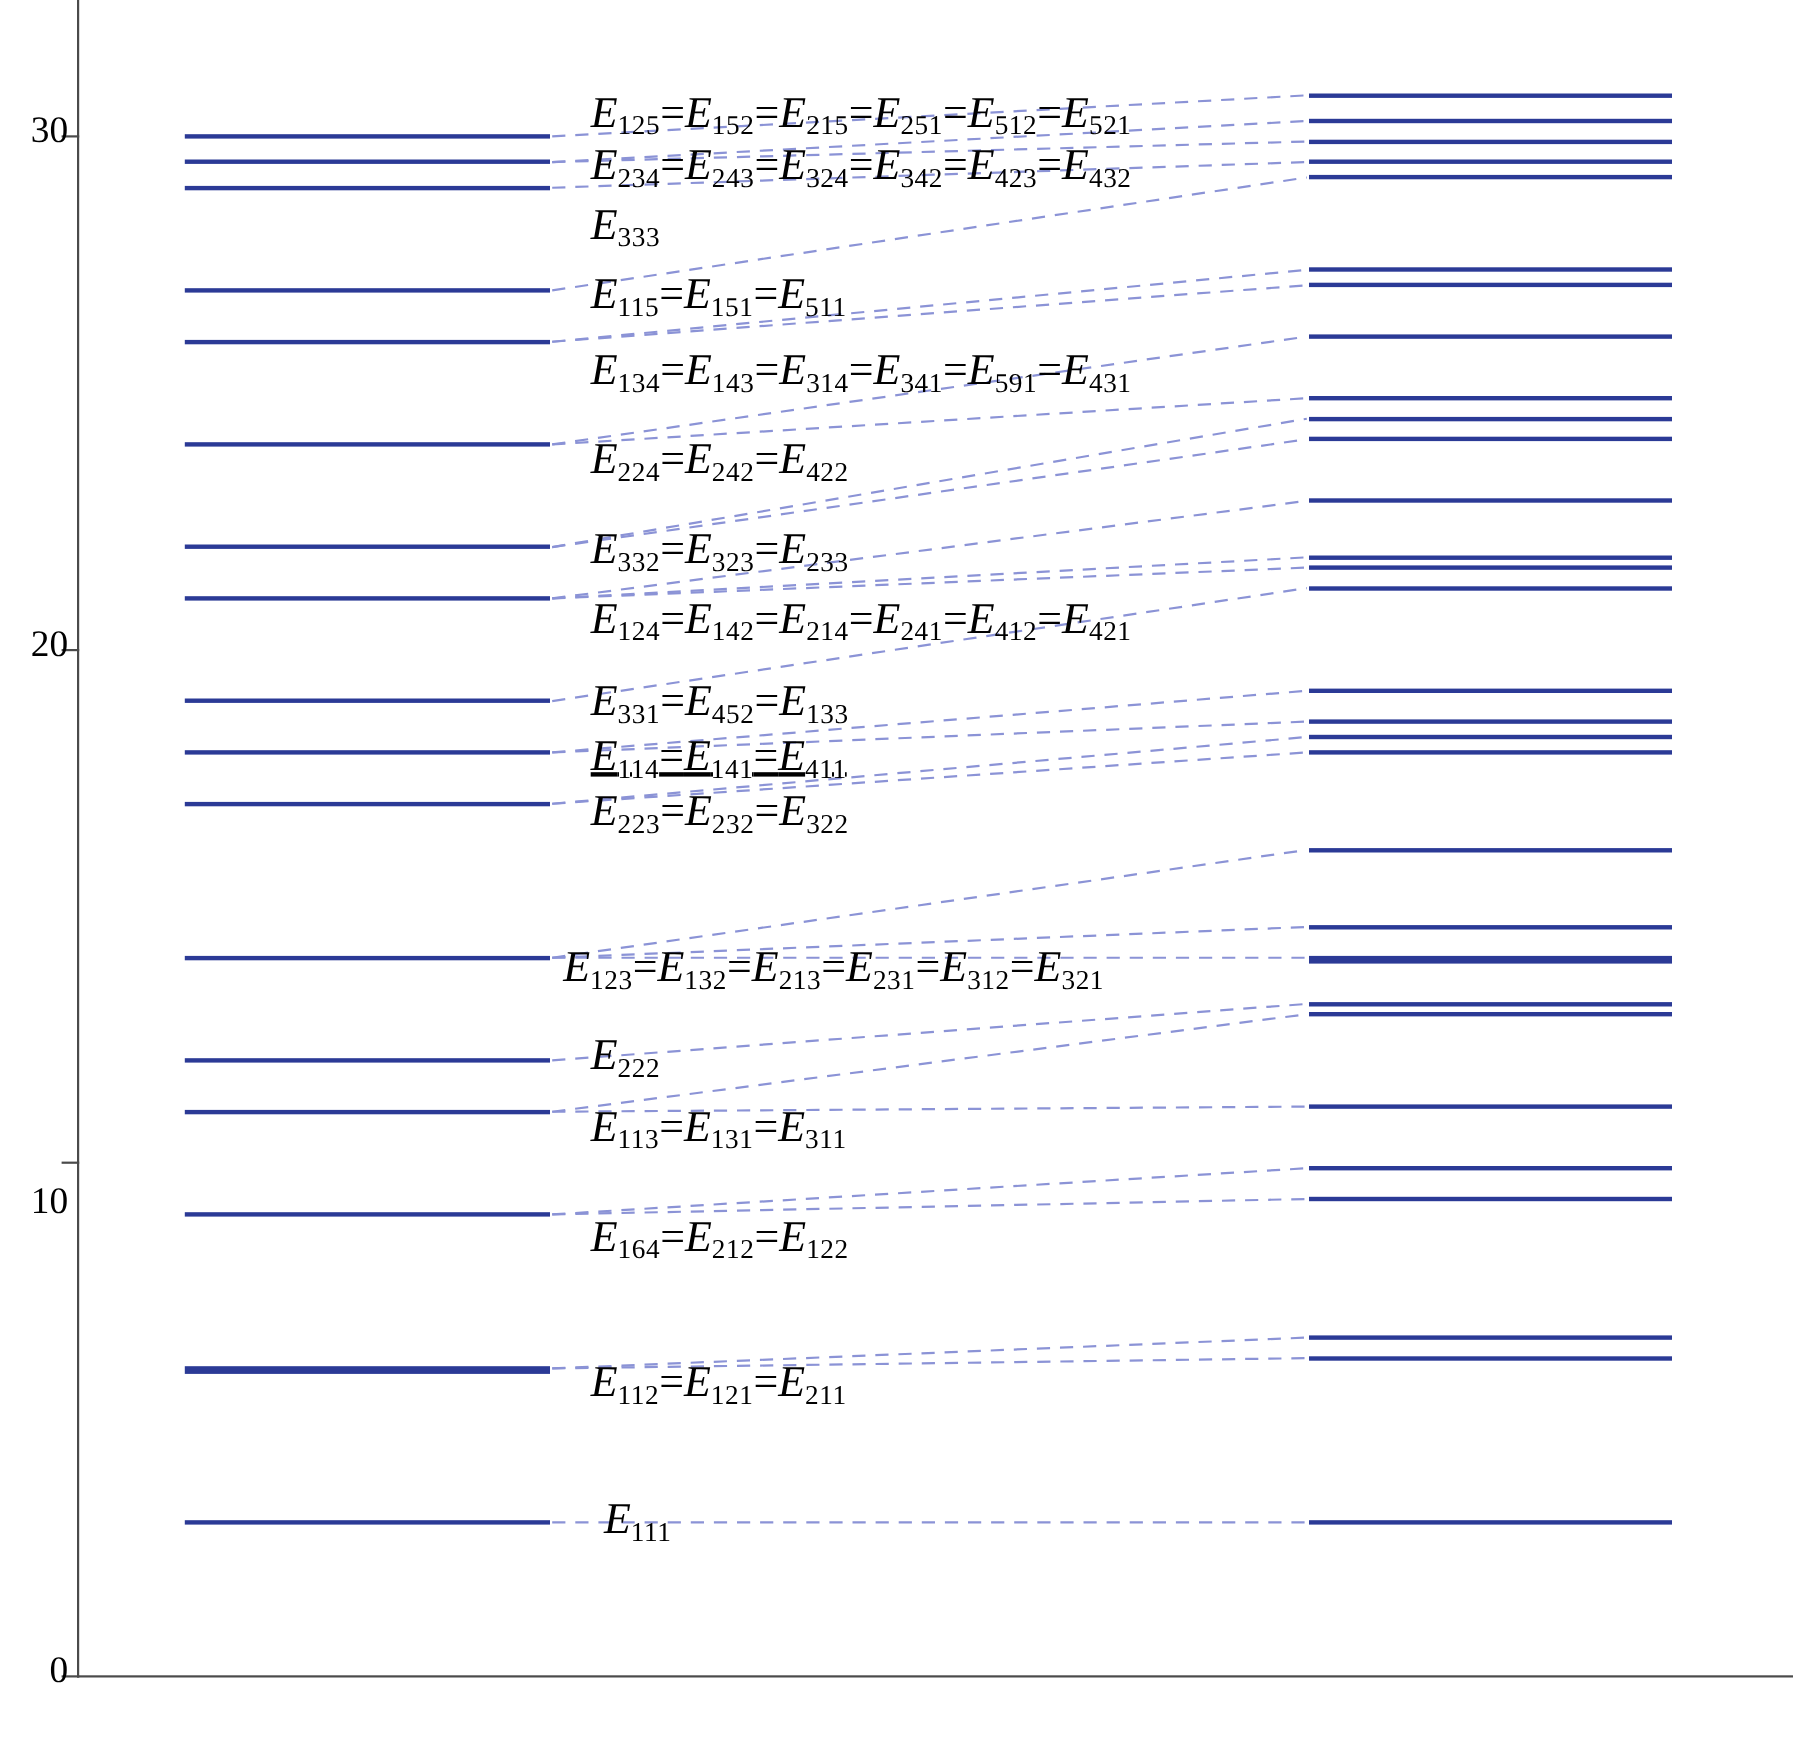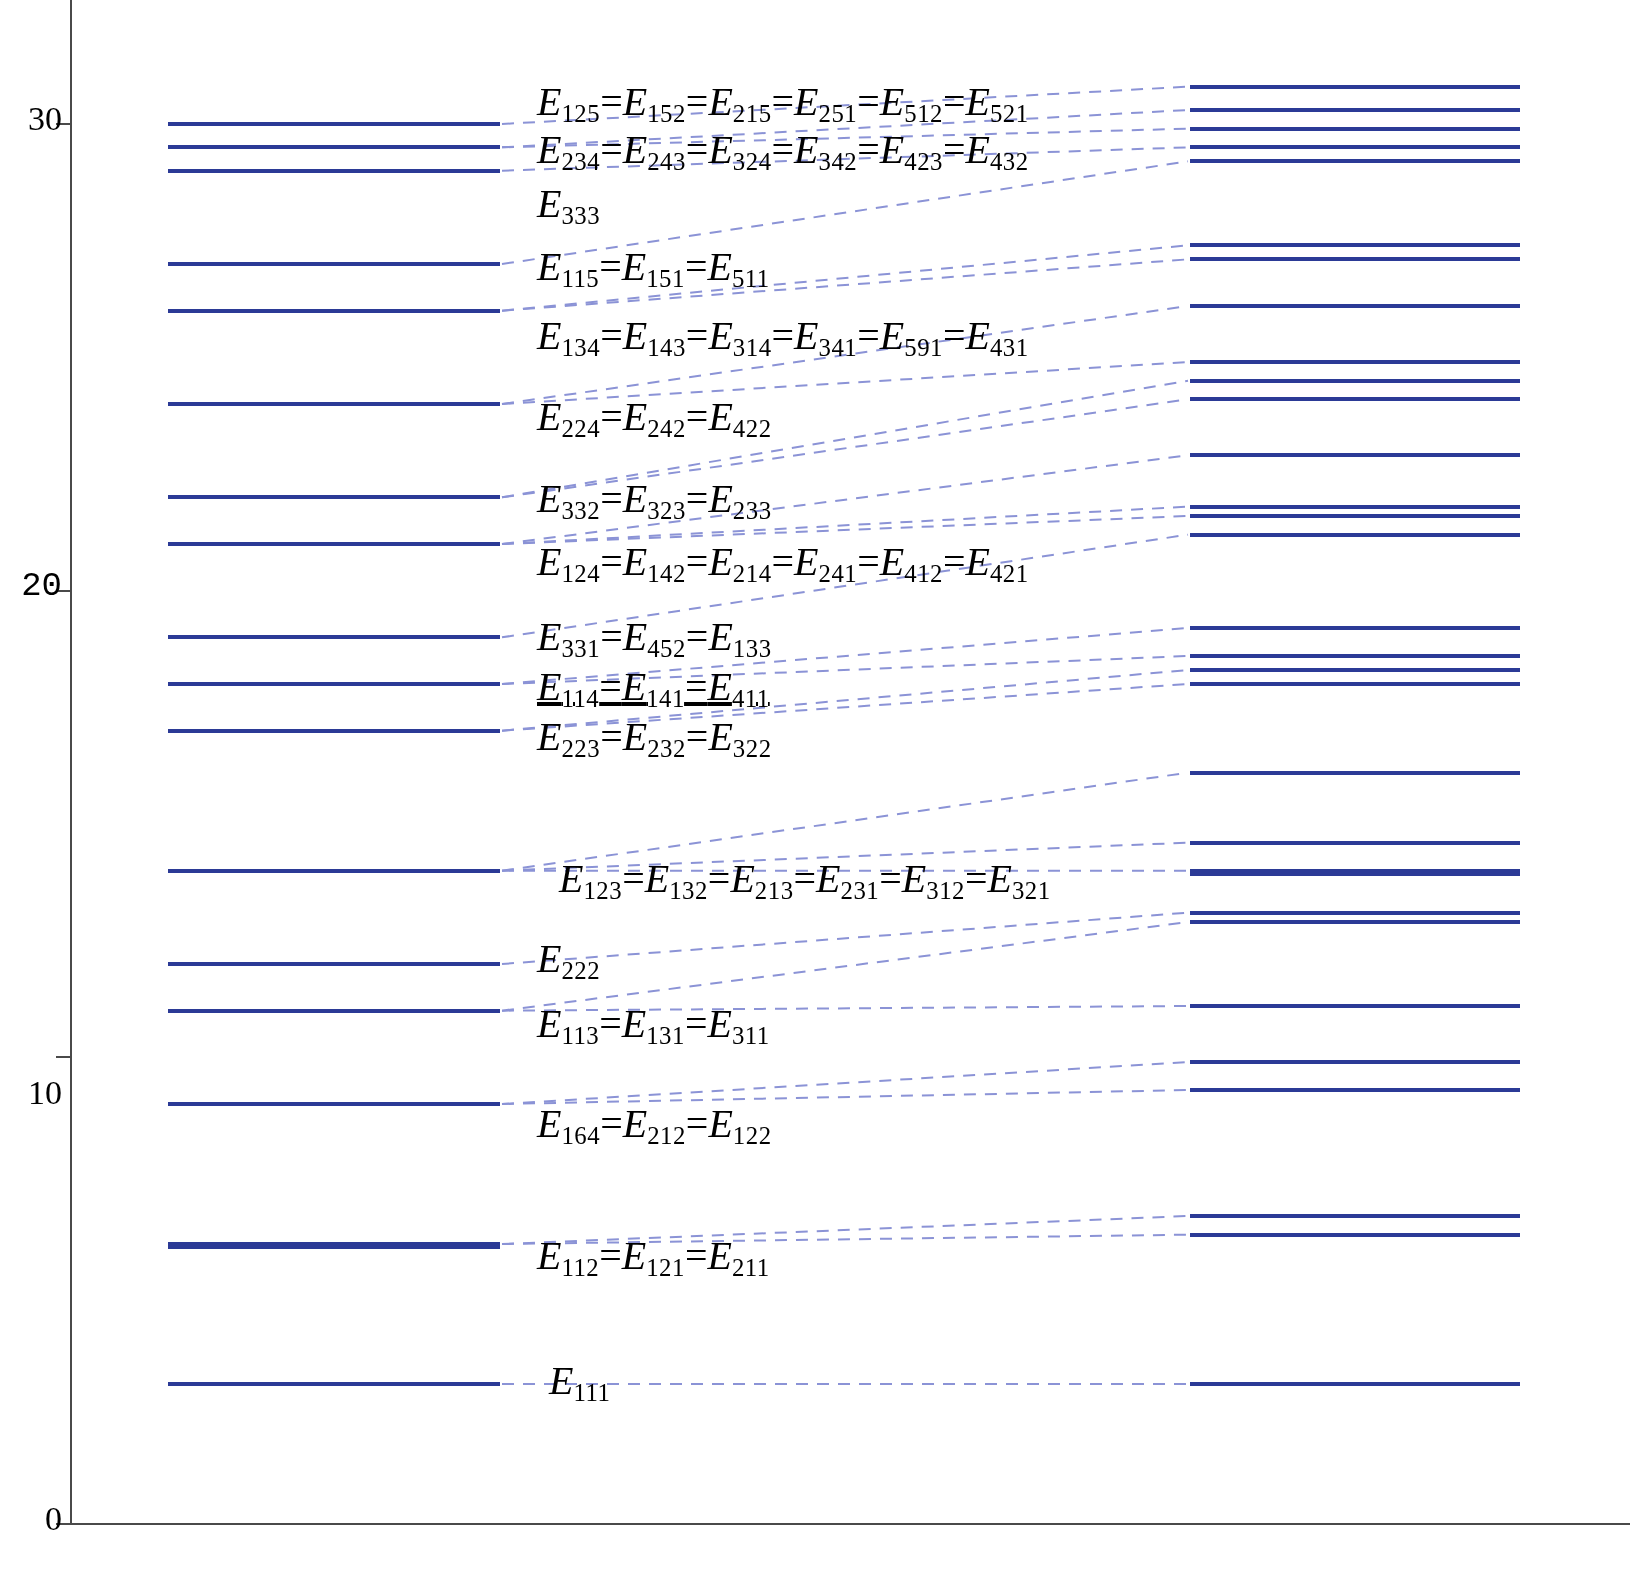--- a/index.html
+++ b/index.html
@@ -33,21 +33,21 @@
 
   <div class="axis-v"></div>
   <div class="axis-h"></div>
 
   <div id="ticks">
       <div class="tick" style="top: 1523px;"></div>
       <div class="ticklabel" style="top: 1500px; left: 0px;">0</div>
       <div class="tick" style="top: 1056.33px;"></div>
       <div class="ticklabel" style="top: 1074px; left: 0px;">10</div>
       <div class="tick" style="top: 589.667px;"></div>
-      <div class="ticklabel" style="top: 566.667px; left: 0px; font-family: Liberation Mono, monospace;">20</div>
+      <div class="ticklabel" style="top: 566.667px; left: 0px;">20</div>
       <div class="tick" style="top: 123px;"></div>
       <div class="ticklabel" style="top: 100px; left: 0px;">30</div>
     </div>
 
   <svg class="connector" id="connectors">
       <line x1="502" y1="1384" x2="1188" y2="1384" stroke="#8b93d6" stroke-width="2" stroke-dasharray="12 9"></line>
       <line x1="502" y1="1244" x2="1188" y2="1234.6666666666667" stroke="#8b93d6" stroke-width="2" stroke-dasharray="12 9"></line>
       <line x1="502" y1="1244" x2="1188" y2="1216" stroke="#8b93d6" stroke-width="2" stroke-dasharray="12 9"></line>
       <line x1="502" y1="1104" x2="1188" y2="1090" stroke="#8b93d6" stroke-width="2" stroke-dasharray="12 9"></line>
       <line x1="502" y1="1104" x2="1188" y2="1062" stroke="#8b93d6" stroke-width="2" stroke-dasharray="12 9"></line>
@@ -135,21 +135,21 @@
       <div class="lbl" style="left: 537px; top: 126px;"><span>E</span><sub>234</sub><span class="eq">=</span><span>E</span><sub>243</sub><span class="eq">=</span><span>E</span><sub>324</sub><span class="eq">=</span><span>E</span><sub>342</sub><span class="eq">=</span><span>E</span><sub>423</sub><span class="eq">=</span><span>E</span><sub>432</sub></div>
       <div class="lbl" style="left: 537px; top: 180px;"><span>E</span><sub>333</sub></div>
       <div class="lbl" style="left: 537px; top: 243px;"><span>E</span><sub>115</sub><span class="eq">=</span><span>E</span><sub>151</sub><span class="eq">=</span><span>E</span><sub>511</sub></div>
       <div class="lbl" style="left: 537px; top: 312px;"><span>E</span><sub>134</sub><span class="eq">=</span><span>E</span><sub>143</sub><span class="eq">=</span><span>E</span><sub>314</sub><span class="eq">=</span><span>E</span><sub>341</sub><span class="eq">=</span><span>E</span><sub>591</sub><span class="eq">=</span><span>E</span><sub>431</sub></div>
       <div class="lbl" style="left: 537px; top: 393px;"><span>E</span><sub>224</sub><span class="eq">=</span><span>E</span><sub>242</sub><span class="eq">=</span><span>E</span><sub>422</sub></div>
       <div class="lbl" style="left: 537px; top: 475px;"><span>E</span><sub>332</sub><span class="eq">=</span><span>E</span><sub>323</sub><span class="eq">=</span><span>E</span><sub>233</sub></div>
       <div class="lbl" style="left: 537px; top: 538px;"><span>E</span><sub>124</sub><span class="eq">=</span><span>E</span><sub>142</sub><span class="eq">=</span><span>E</span><sub>214</sub><span class="eq">=</span><span>E</span><sub>241</sub><span class="eq">=</span><span>E</span><sub>412</sub><span class="eq">=</span><span>E</span><sub>421</sub></div>
       <div class="lbl" style="left: 537px; top: 613px;"><span>E</span><sub>331</sub><span class="eq">=</span><span>E</span><sub>452</sub><span class="eq">=</span><span>E</span><sub>133</sub></div>
       <div class="lbl" style="left: 537px; top: 663px; text-decoration: underline;"><span>E</span><sub>114</sub><span class="eq">=</span><span>E</span><sub>141</sub><span class="eq">=</span><span>E</span><sub>411</sub></div>
       <div class="lbl" style="left: 537px; top: 713px;"><span>E</span><sub>223</sub><span class="eq">=</span><span>E</span><sub>232</sub><span class="eq">=</span><span>E</span><sub>322</sub></div>
-      <div class="lbl" style="left: 559px; top: 855px; text-align: right;"><span>E</span><sub>123</sub><span class="eq">=</span><span>E</span><sub>132</sub><span class="eq">=</span><span>E</span><sub>213</sub><span class="eq">=</span><span>E</span><sub>231</sub><span class="eq">=</span><span>E</span><sub>312</sub><span class="eq">=</span><span>E</span><sub>321</sub></div>
+      <div class="lbl" style="left: 512px; top: 855px; text-align: right;"><span>E</span><sub>123</sub><span class="eq">=</span><span>E</span><sub>132</sub><span class="eq">=</span><span>E</span><sub>213</sub><span class="eq">=</span><span>E</span><sub>231</sub><span class="eq">=</span><span>E</span><sub>312</sub><span class="eq">=</span><span>E</span><sub>321</sub></div>
       <div class="lbl" style="left: 537px; top: 935px;"><span>E</span><sub>222</sub></div>
       <div class="lbl" style="left: 537px; top: 1000px;"><span>E</span><sub>113</sub><span class="eq">=</span><span>E</span><sub>131</sub><span class="eq">=</span><span>E</span><sub>311</sub></div>
       <div class="lbl" style="left: 537px; top: 1100px;"><span>E</span><sub>164</sub><span class="eq">=</span><span>E</span><sub>212</sub><span class="eq">=</span><span>E</span><sub>122</sub></div>
       <div class="lbl" style="left: 537px; top: 1232px;"><span>E</span><sub>112</sub><span class="eq">=</span><span>E</span><sub>121</sub><span class="eq">=</span><span>E</span><sub>211</sub></div>
       <div class="lbl" style="left: 549px; top: 1357px;"><span>E</span><sub>111</sub></div>
     </div>
 
 </div>
 
 </body></html>

